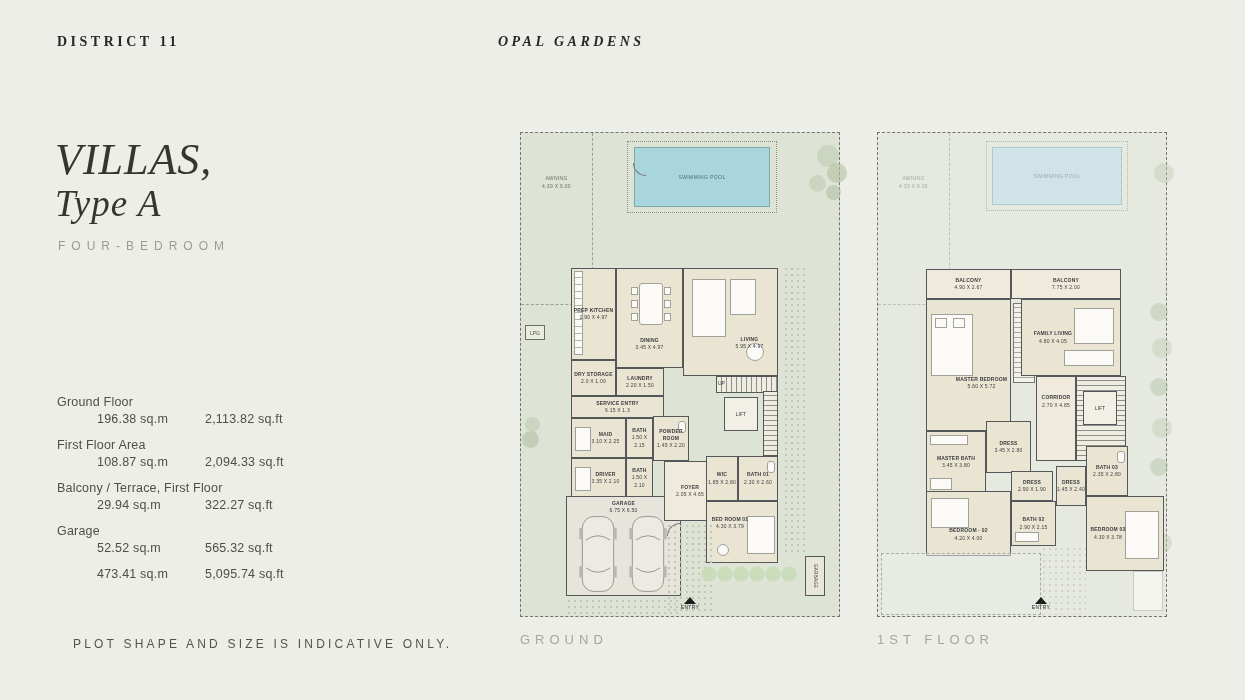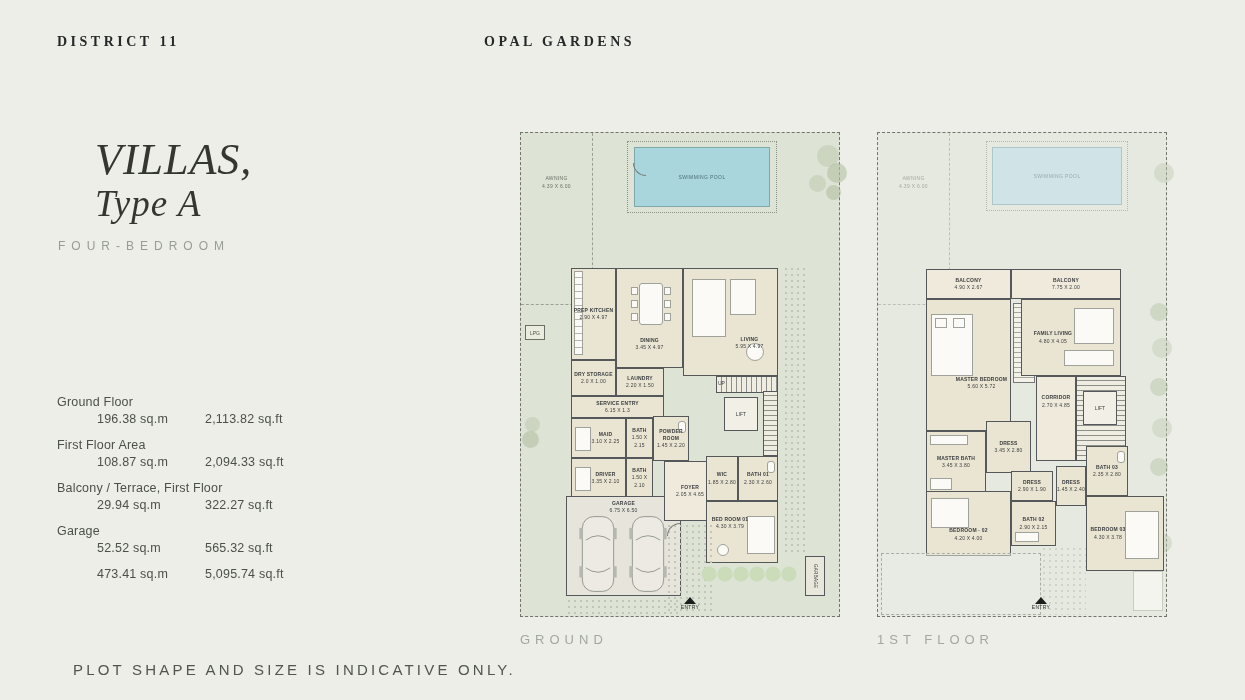--- a/index.html
+++ b/index.html
@@ -6,34 +6,34 @@
   html,body { width:1245px; height:700px; }
   body { font-family:"Liberation Sans", sans-serif; }
   .page { position:relative; width:1245px; height:700px; background:#edeee7; overflow:hidden; }
 
   
   .brand, .project {
     position:absolute; top:34px; font-family:"Liberation Serif", serif;
     font-weight:700; font-size:14px; letter-spacing:3.5px; color:#26292a;
   }
   .brand { left:57px; }
-  .project { left:484px; }
+  .project { left:498px;font-style:italic; }
 
   
-  .title { position:absolute; left:55px; top:138px; font-family:"Liberation Serif", serif; font-style:italic; color:#34372f;margin-left:40px; }
+  .title { position:absolute; left:55px; top:138px; font-family:"Liberation Serif", serif; font-style:italic; color:#34372f; }
   .title .l1 { font-size:44px; line-height:1.0; letter-spacing:1px; font-weight:400; }
   .title .l2 { font-size:37px; line-height:1.2; letter-spacing:1px; font-weight:400; }
   .subtitle { position:absolute; left:58px; top:239px; font-size:12px; letter-spacing:6px; color:#989d94; }
 
   .areas { position:absolute; left:57px; top:394px; width:330px; color:#4c5049; font-size:12.5px; letter-spacing:.2px; }
   .area-group { margin-bottom:9px; }
   .area-label { line-height:17px; }
   .area-vals { line-height:17px;margin-left:40px; }
   .area-vals .sqm { display:inline-block; width:108px; }
-  .note { position:absolute; left:57px; top:661px; font-size:15px; letter-spacing:3.2px; color:#51554e;padding-left:16px; }
+  .note { position:absolute; left:57px; top:637px; font-size:12px; letter-spacing:3.2px; color:#51554e;padding-left:16px; }
 
   
   .caption { position:absolute; top:632px; font-size:13px; letter-spacing:5px; color:#a3a89f; }
 
   
   .plan { position:absolute; top:132px; height:485px; border:1.6px dashed #70746d; }
   .plan-ground { left:520px; width:320px; background:#dde3d5; }
   .plan-first  { left:877px; width:290px; background:#e5e9e0; }
 
   .subzone { position:absolute; left:0; top:0; width:72px; height:172px;

